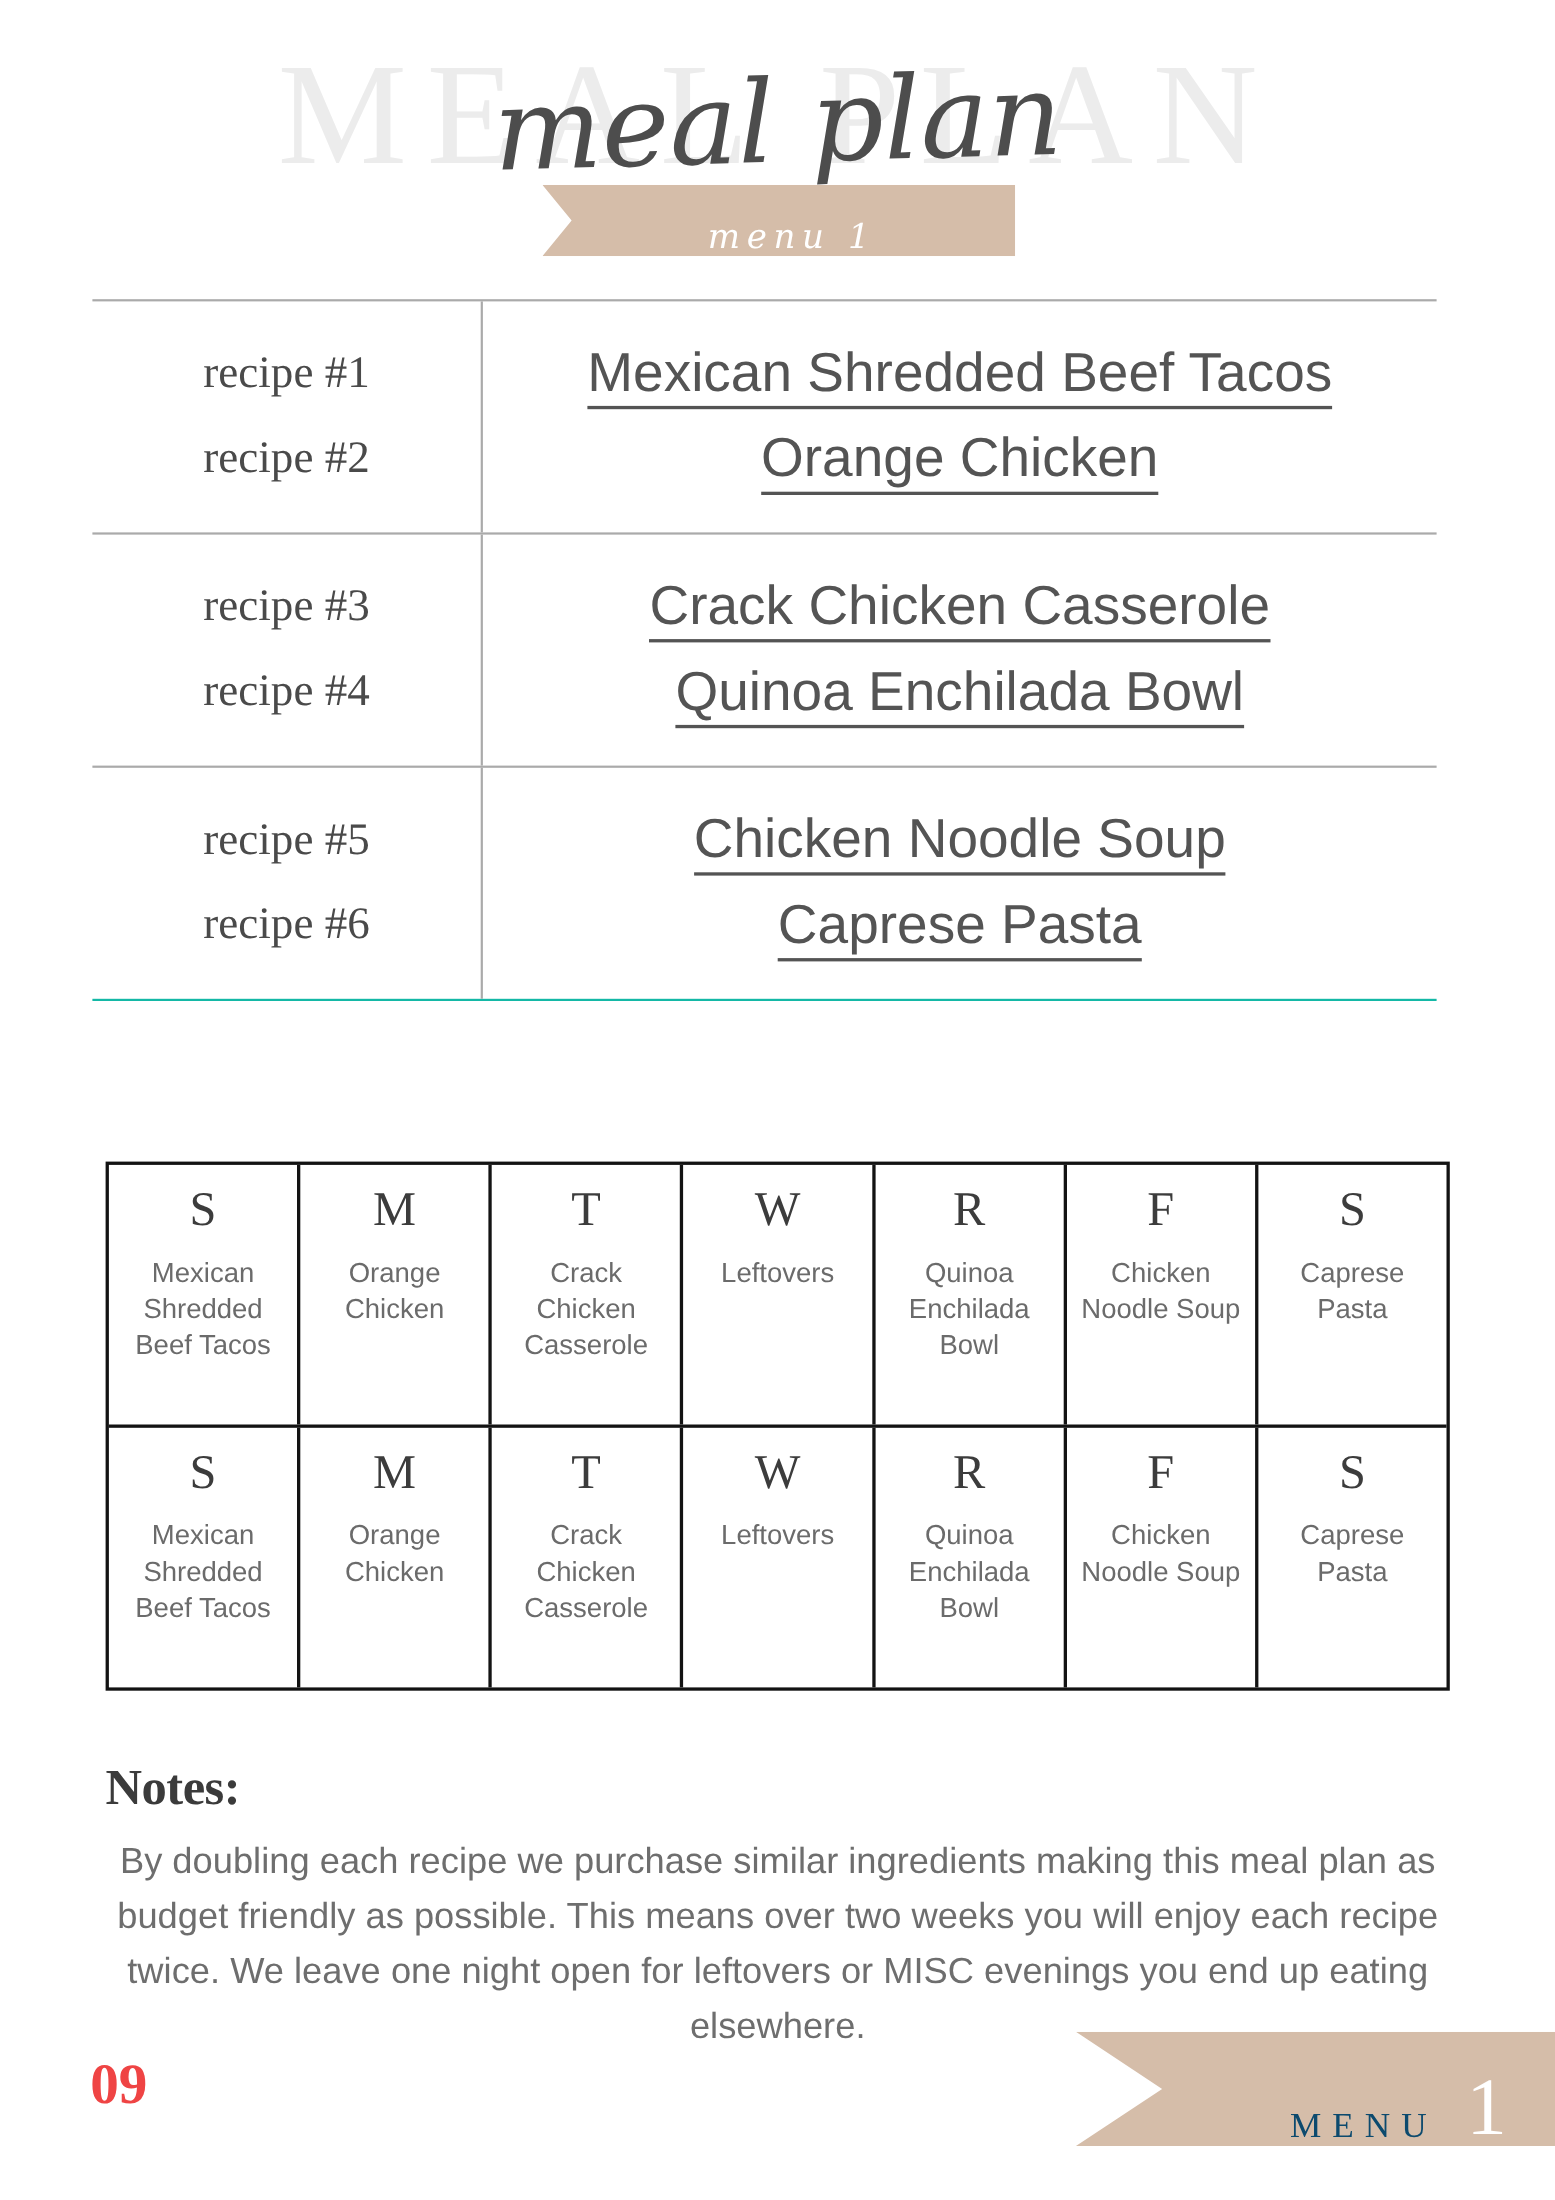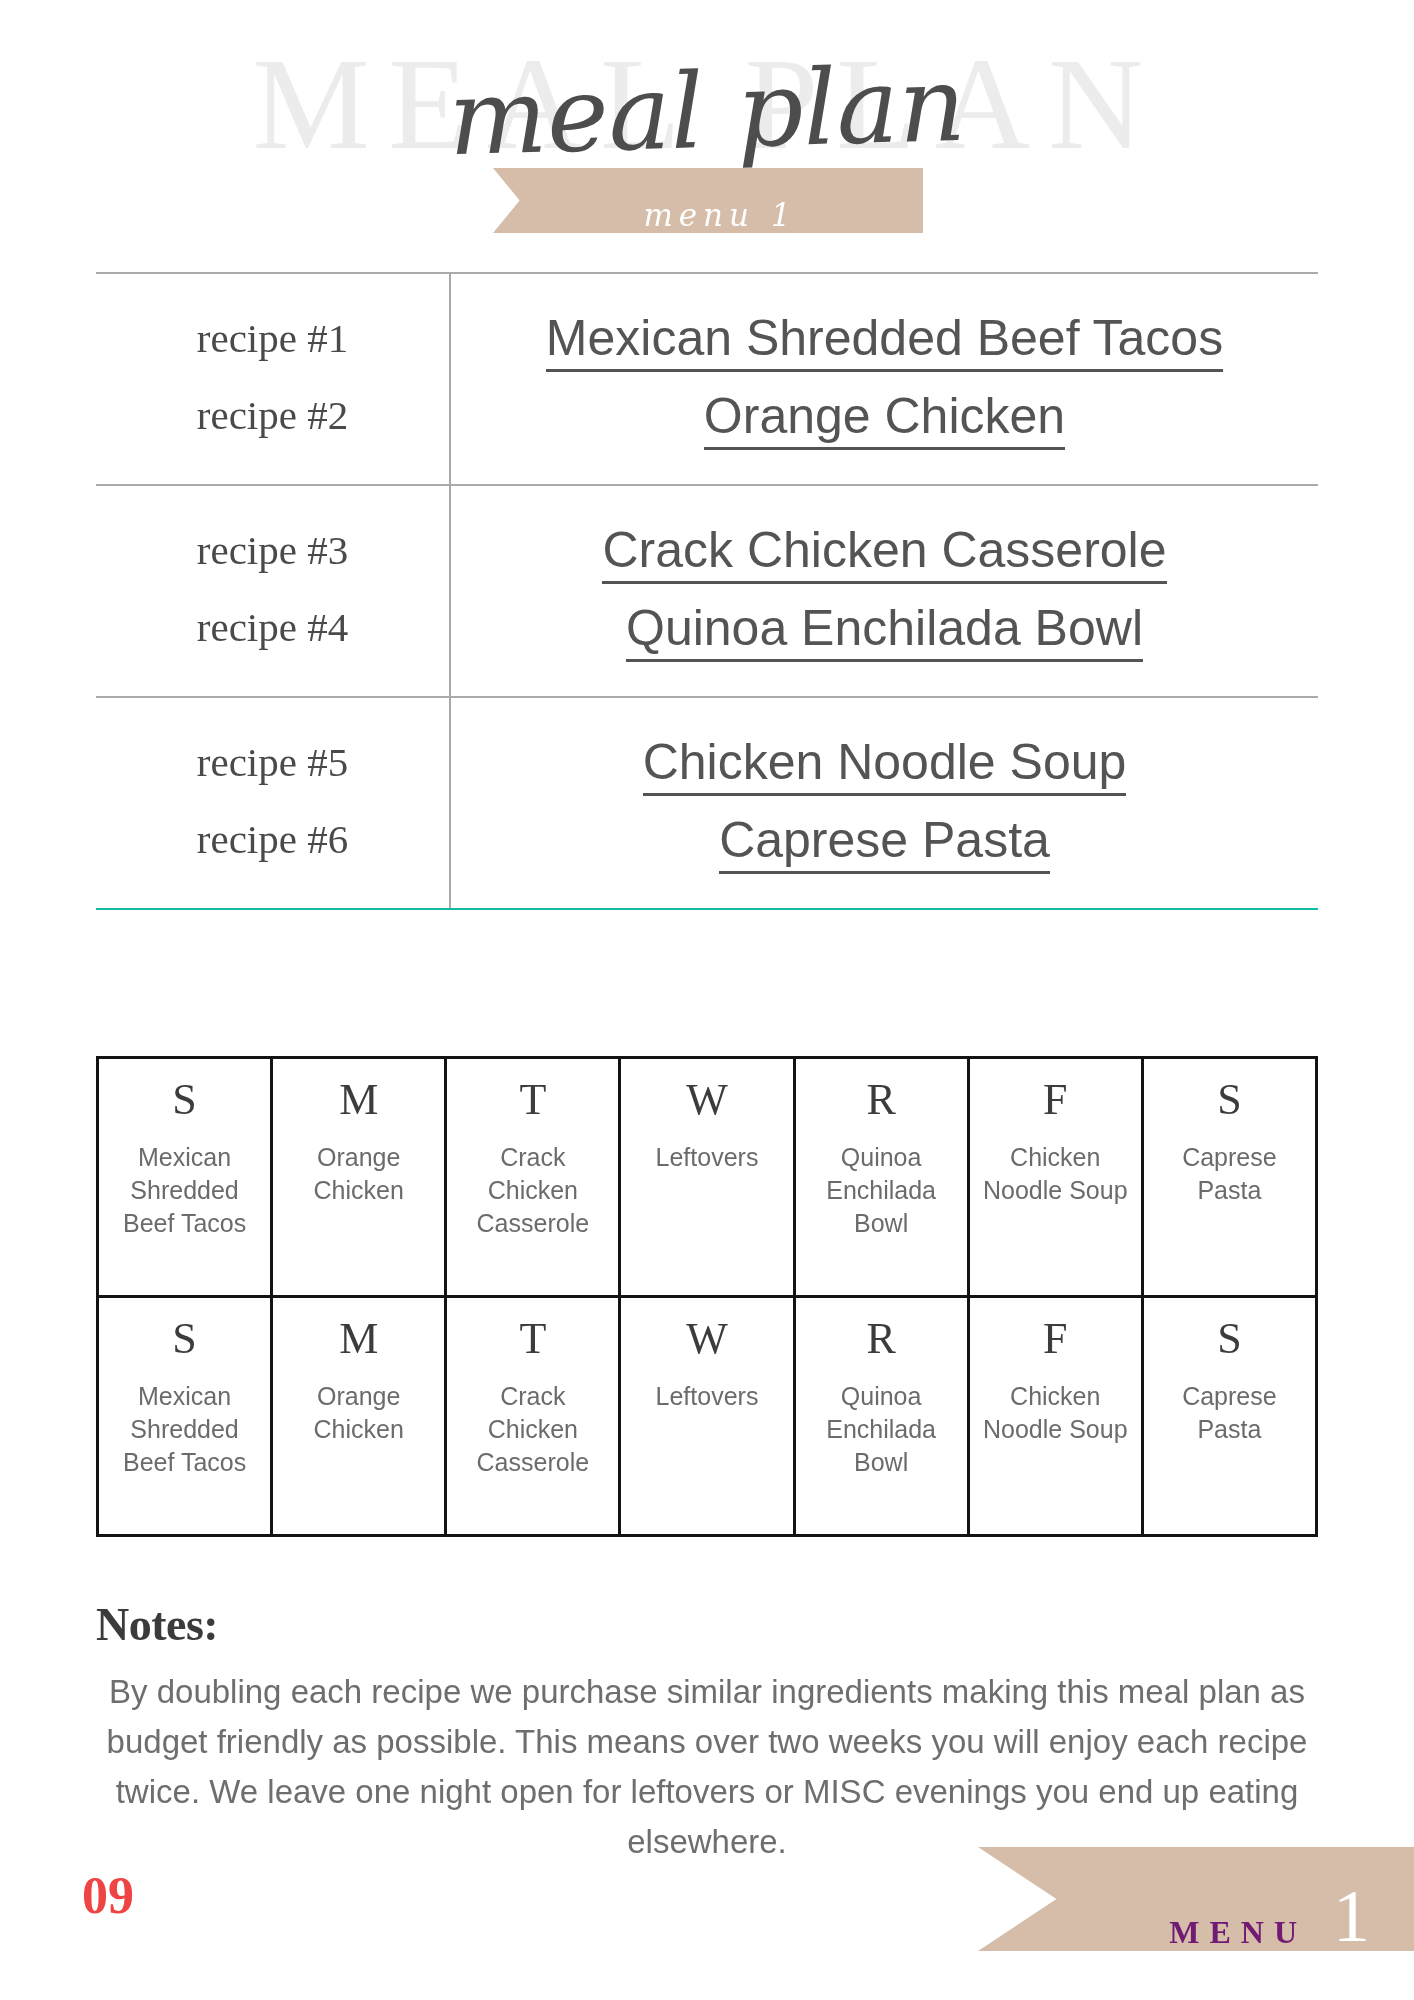--- a/index.html
+++ b/index.html
@@ -79,21 +79,21 @@
     font-style: italic;
     font-size: 31px;
     letter-spacing: 6px;
     padding-left: 24px;
   }
 
   
   .recipes {
     position: absolute;
     top: 272px;
-    left: 96px;
+    left: 84px;
     width: 1222px;
   }
 
   .recipe-group {
     display: flex;
     border-top: 2px solid #aaaaaa;
   }
   .recipe-group:last-child { border-bottom: 2px solid #14b8a6; justify-content: flex-end; }
 
   .recipe-labels {
@@ -219,22 +219,21 @@
     height: 104px;
     clip-path: polygon(0 0, 100% 0, 100% 100%, 0 100%, 18% 50%);
     justify-content: flex-end;
     padding-right: 44px;
   }
 
   .footer-menu-word {
     font-family: "Liberation Serif", "DejaVu Serif", serif;
     font-size: 32px;
     letter-spacing: 10px;
-    color: #701a75;
-    font-weight: bold;
+    color: #0c4a6e;
   }
 
   .footer-menu-num {
     font-family: "Liberation Serif", "DejaVu Serif", serif;
     font-size: 74px;
     color: #ffffff;
     margin-left: 26px;
     line-height: 1;
     position: relative;
     top: 2px;

